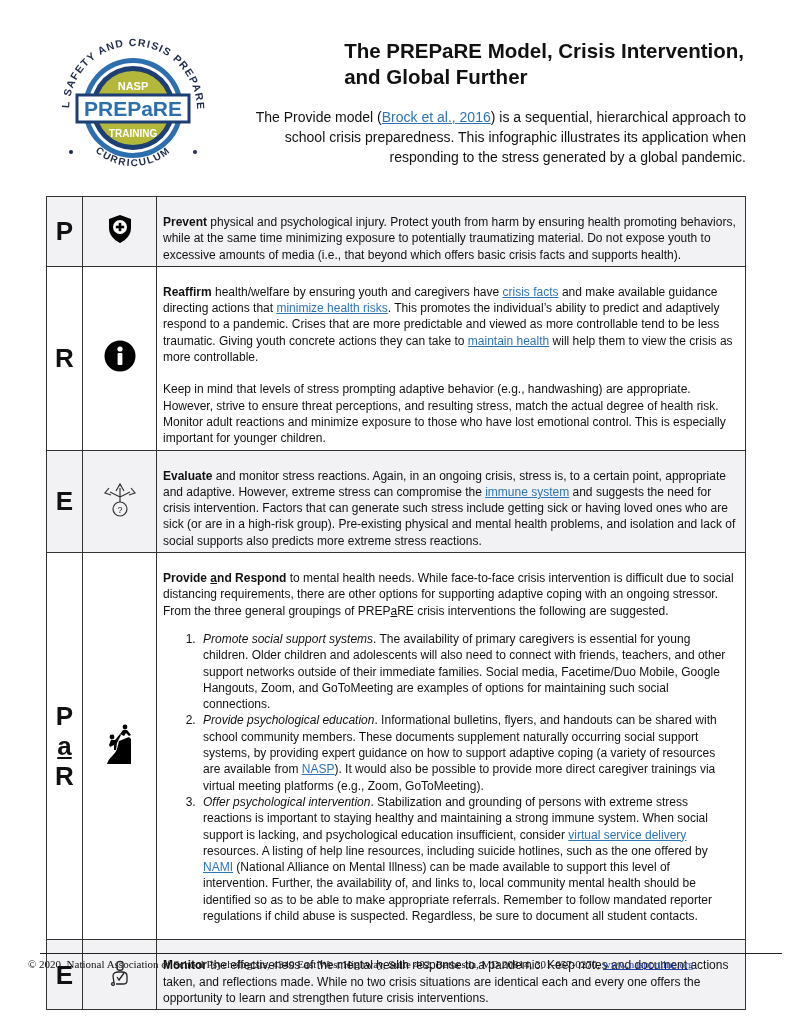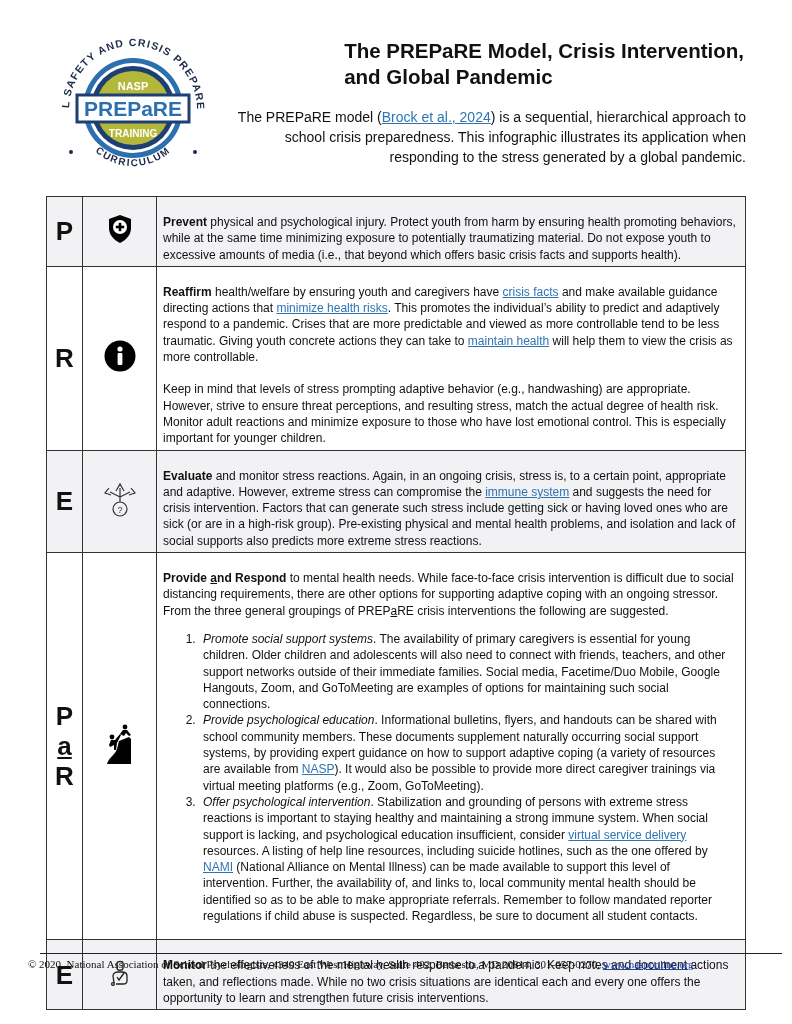--- a/index.html
+++ b/index.html
@@ -70,24 +70,24 @@
   <text x="86" y="115" text-anchor="middle" font-family="Liberation Sans, sans-serif" font-weight="bold" font-size="10" fill="#ffffff">TRAINING</text>
   <circle cx="24" cy="130" r="2" fill="#1d2a4a"></circle>
   <circle cx="148" cy="130" r="2" fill="#1d2a4a"></circle>
   <text font-family="Liberation Sans, sans-serif" font-weight="bold" font-size="10" fill="#1d2a4a" letter-spacing="1.5">
     <textPath href="#arcBot" startOffset="50%" text-anchor="middle">CURRICULUM</textPath>
   </text>
 </svg>
 
 <div class="title">
   <div>The PREPaRE Model, Crisis Intervention,</div>
-  <div>and Global Pandemic</div>
+  <div>and Global Further</div>
 </div>
 <div class="intro">
-  <span>The PREPaRE model (</span><a class="link" href="#">Brock et al., 2024</a><span>) is a sequential, hierarchical approach to school crisis preparedness. This infographic illustrates its application when responding to the stress generated by a global pandemic.</span>
+  <span>The Provide model (</span><a class="link" href="#">Brock et al., 2016</a><span>) is a sequential, hierarchical approach to school crisis preparedness. This infographic illustrates its application when responding to the stress generated by a global pandemic.</span>
 </div>
 
 <table class="model">
   <colgroup>
       <col style="width:36px">
       <col style="width:74px">
       <col>
     </colgroup>
 
   <tbody>

